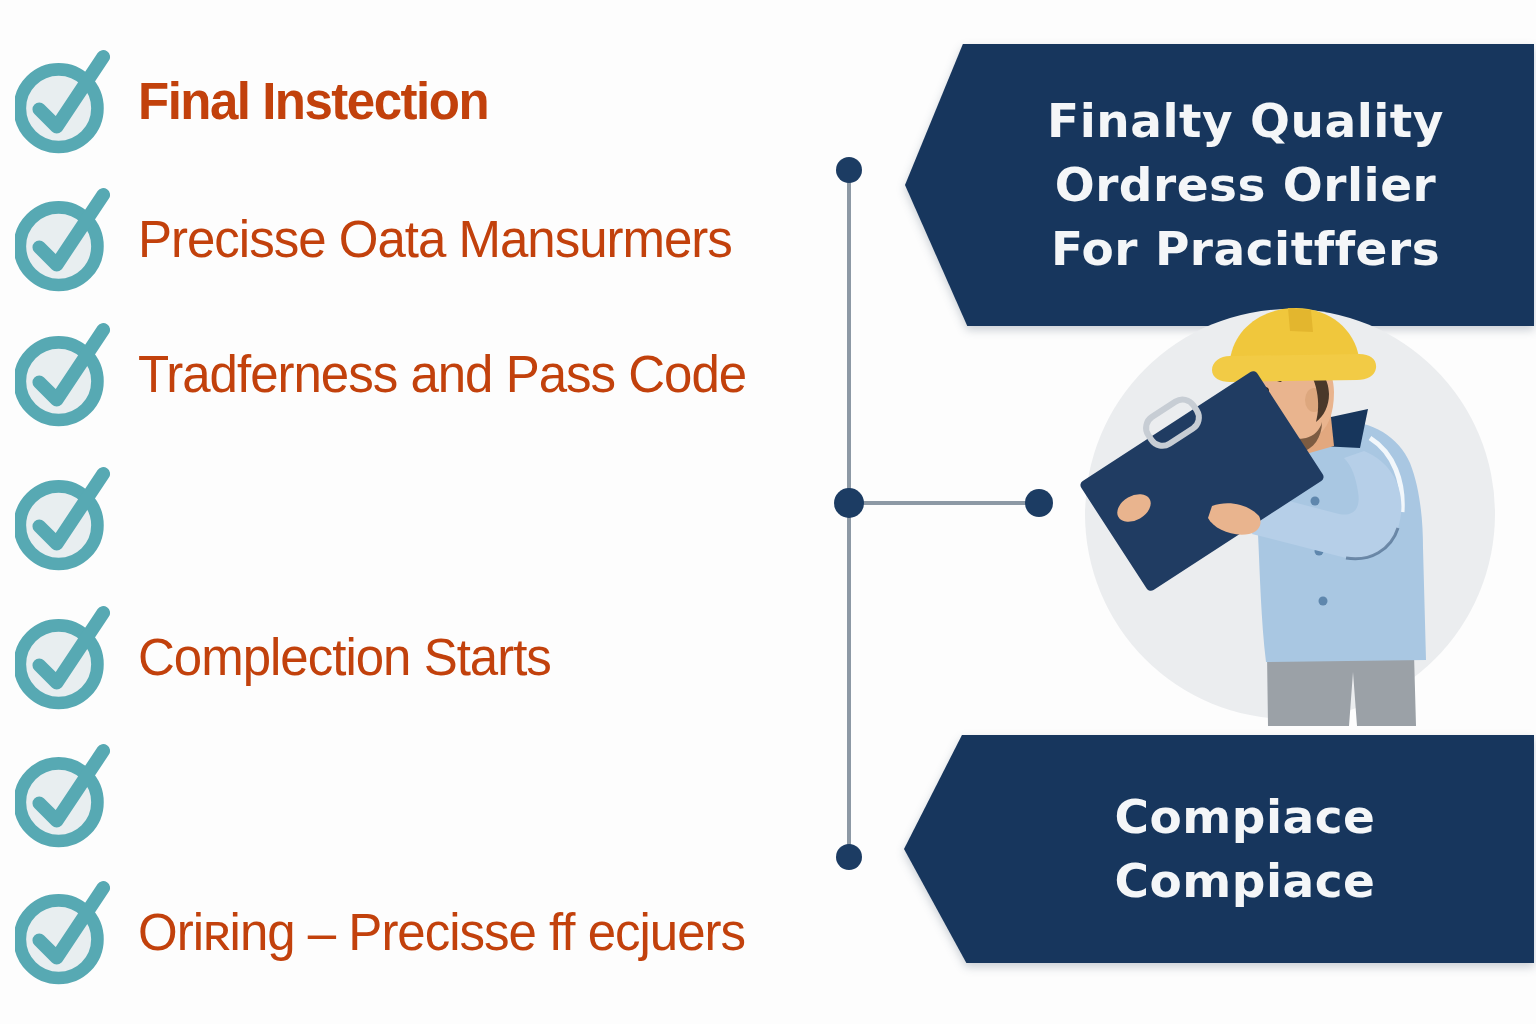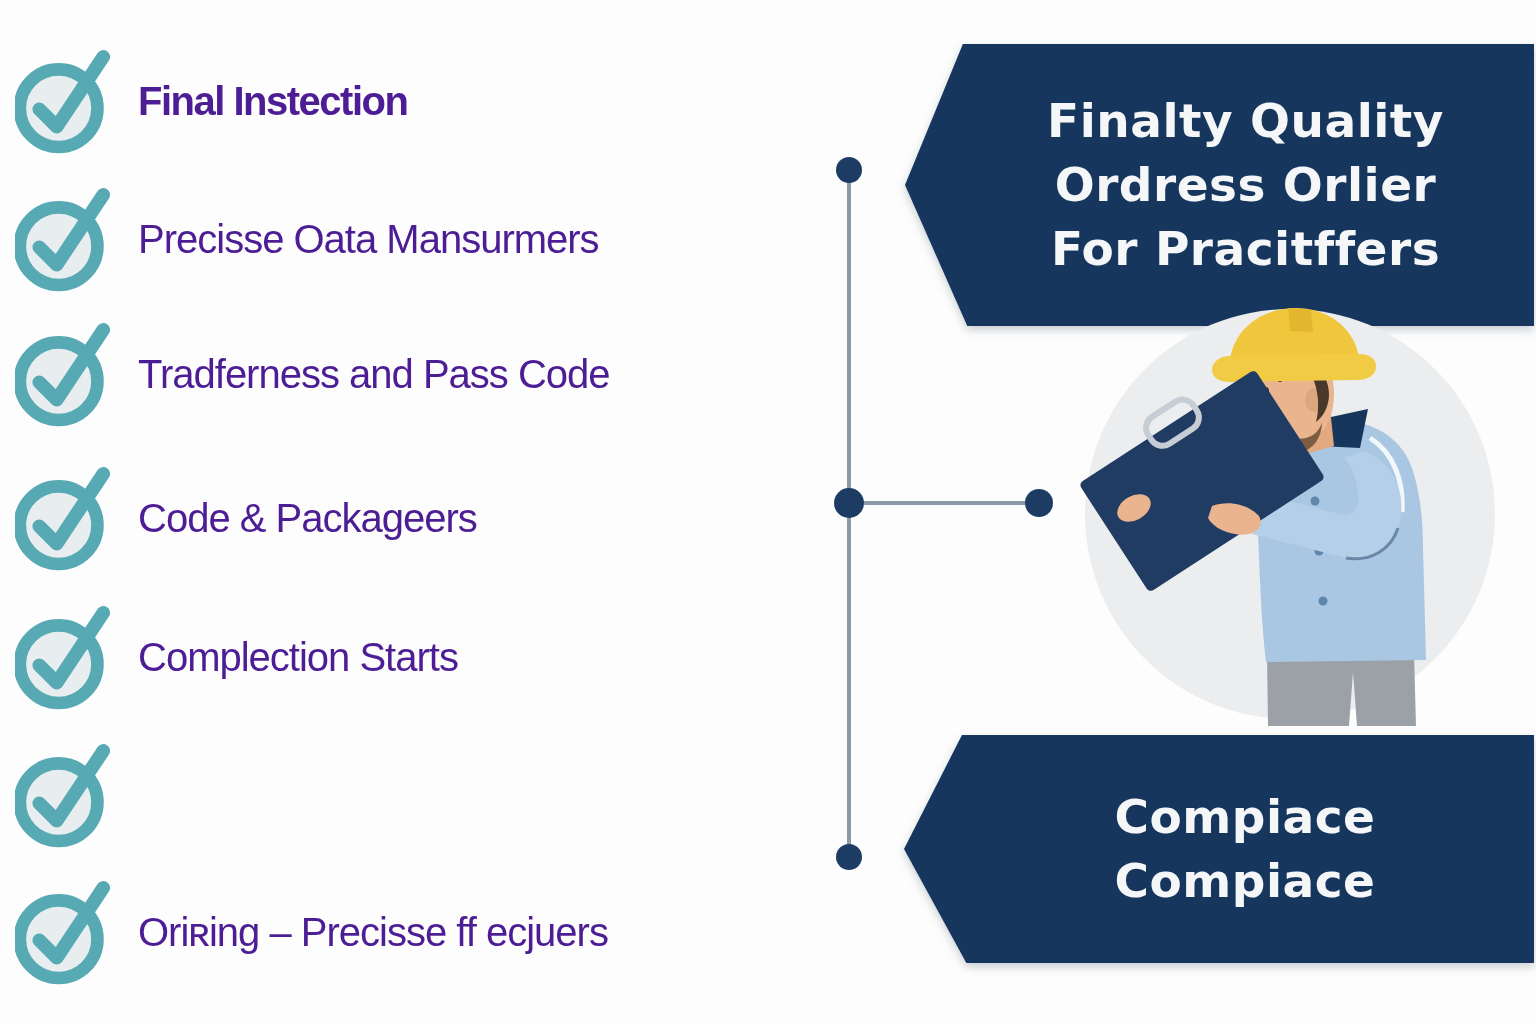--- a/index.html
+++ b/index.html
@@ -4,21 +4,21 @@
 <style>
   html,body{margin:0;padding:0;background:#ffffff;}
   .canvas{
     position:relative;width:1536px;height:1024px;background:#fdfdfd;
     overflow:hidden;font-family:"Liberation Sans","DejaVu Sans",sans-serif;
   }
   
   .row{position:absolute;left:15px;display:flex;align-items:center;gap:26px;height:112px;}
   .row .icon{width:97px;height:112px;flex:0 0 auto;}
   .row .label{
-    font-size:40px;color:#4c1d95;letter-spacing:-1px;white-space:nowrap;
+    font-size:51px;color:#c2410c;letter-spacing:-1px;white-space:nowrap;
     font-weight:400;padding-top:4px;
   }
   .row.first .label{font-weight:800;letter-spacing:-1.5px;}
   
   .vline{position:absolute;left:847px;top:170px;width:4px;height:687px;background:#8d99a5;}
   .hline{position:absolute;left:849px;top:501px;width:190px;height:4px;background:#8d99a5;}
   .dot{position:absolute;border-radius:50%;background:#1c3c63;}
   .dot.d-top{left:836px;top:157px;width:26px;height:26px;}
   .dot.d-mid{left:834px;top:488px;width:30px;height:30px;}
   .dot.d-right{left:1025px;top:489px;width:28px;height:28px;}
@@ -69,21 +69,20 @@
         <path d="M25 68 L43 86 L91 14" fill="none" stroke="#57a9b3" stroke-width="14" stroke-linecap="round" stroke-linejoin="round"></path>
       </svg>
       <span class="label">Tradferness and Pass Code</span>
     </div>
 
     <div class="row" style="top:460px">
       <svg class="icon" viewBox="0 0 100 115">
         <circle cx="45" cy="67" r="40" fill="#e8eef0" stroke="#57a9b3" stroke-width="13"></circle>
         <path d="M25 68 L43 86 L91 14" fill="none" stroke="#57a9b3" stroke-width="14" stroke-linecap="round" stroke-linejoin="round"></path>
       </svg>
-      <span class="label">Code &amp; Packageers</span>
     </div>
 
     <div class="row" style="top:599px">
       <svg class="icon" viewBox="0 0 100 115">
         <circle cx="45" cy="67" r="40" fill="#e8eef0" stroke="#57a9b3" stroke-width="13"></circle>
         <path d="M25 68 L43 86 L91 14" fill="none" stroke="#57a9b3" stroke-width="14" stroke-linecap="round" stroke-linejoin="round"></path>
       </svg>
       <span class="label">Complection Starts</span>
     </div>
 

